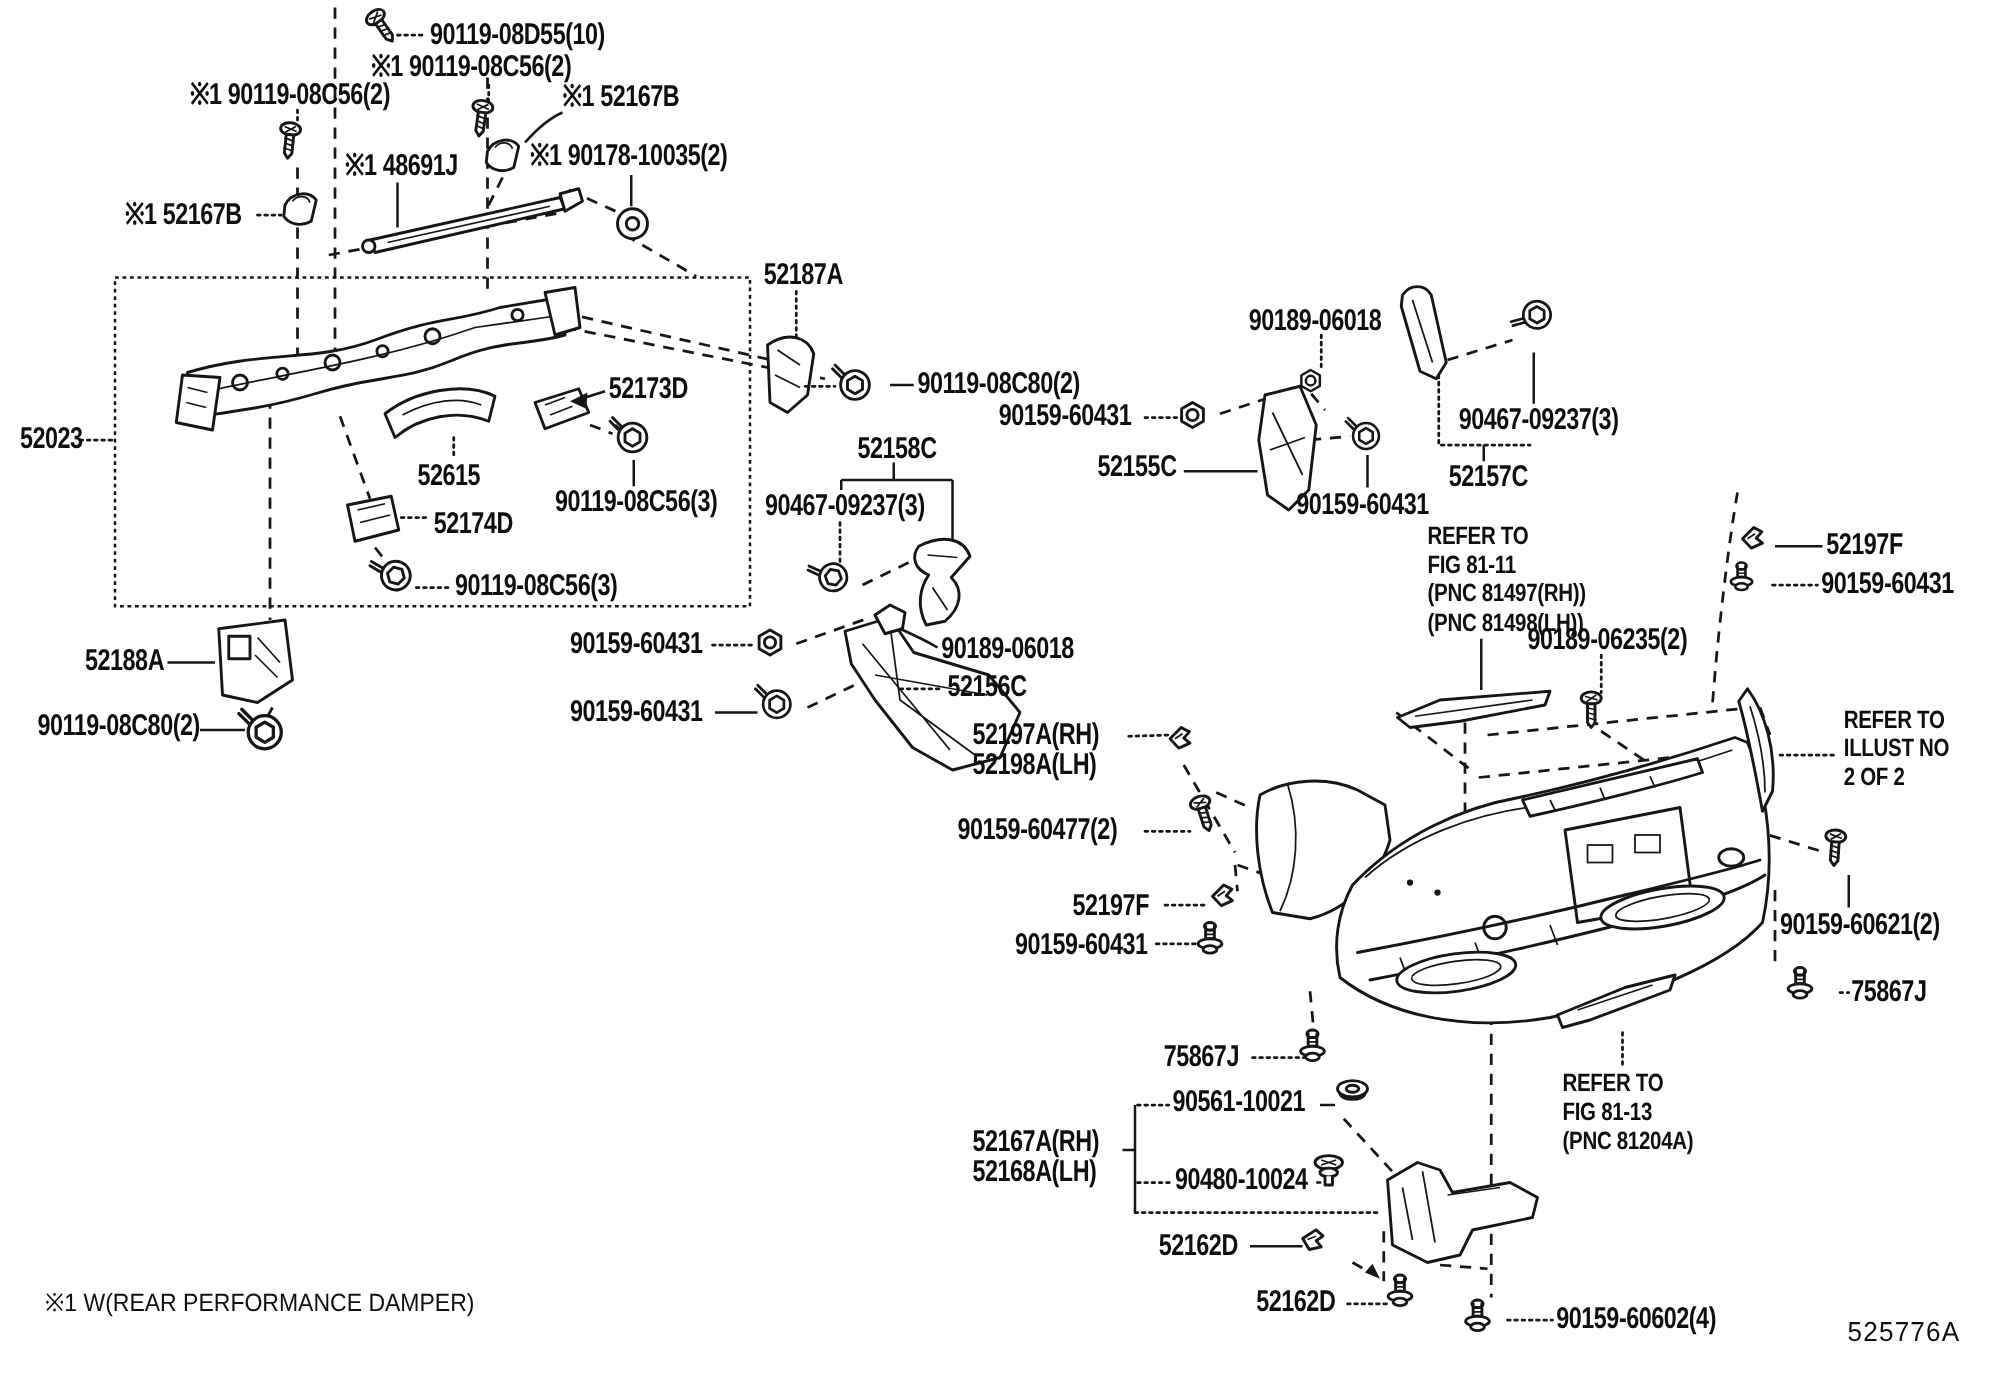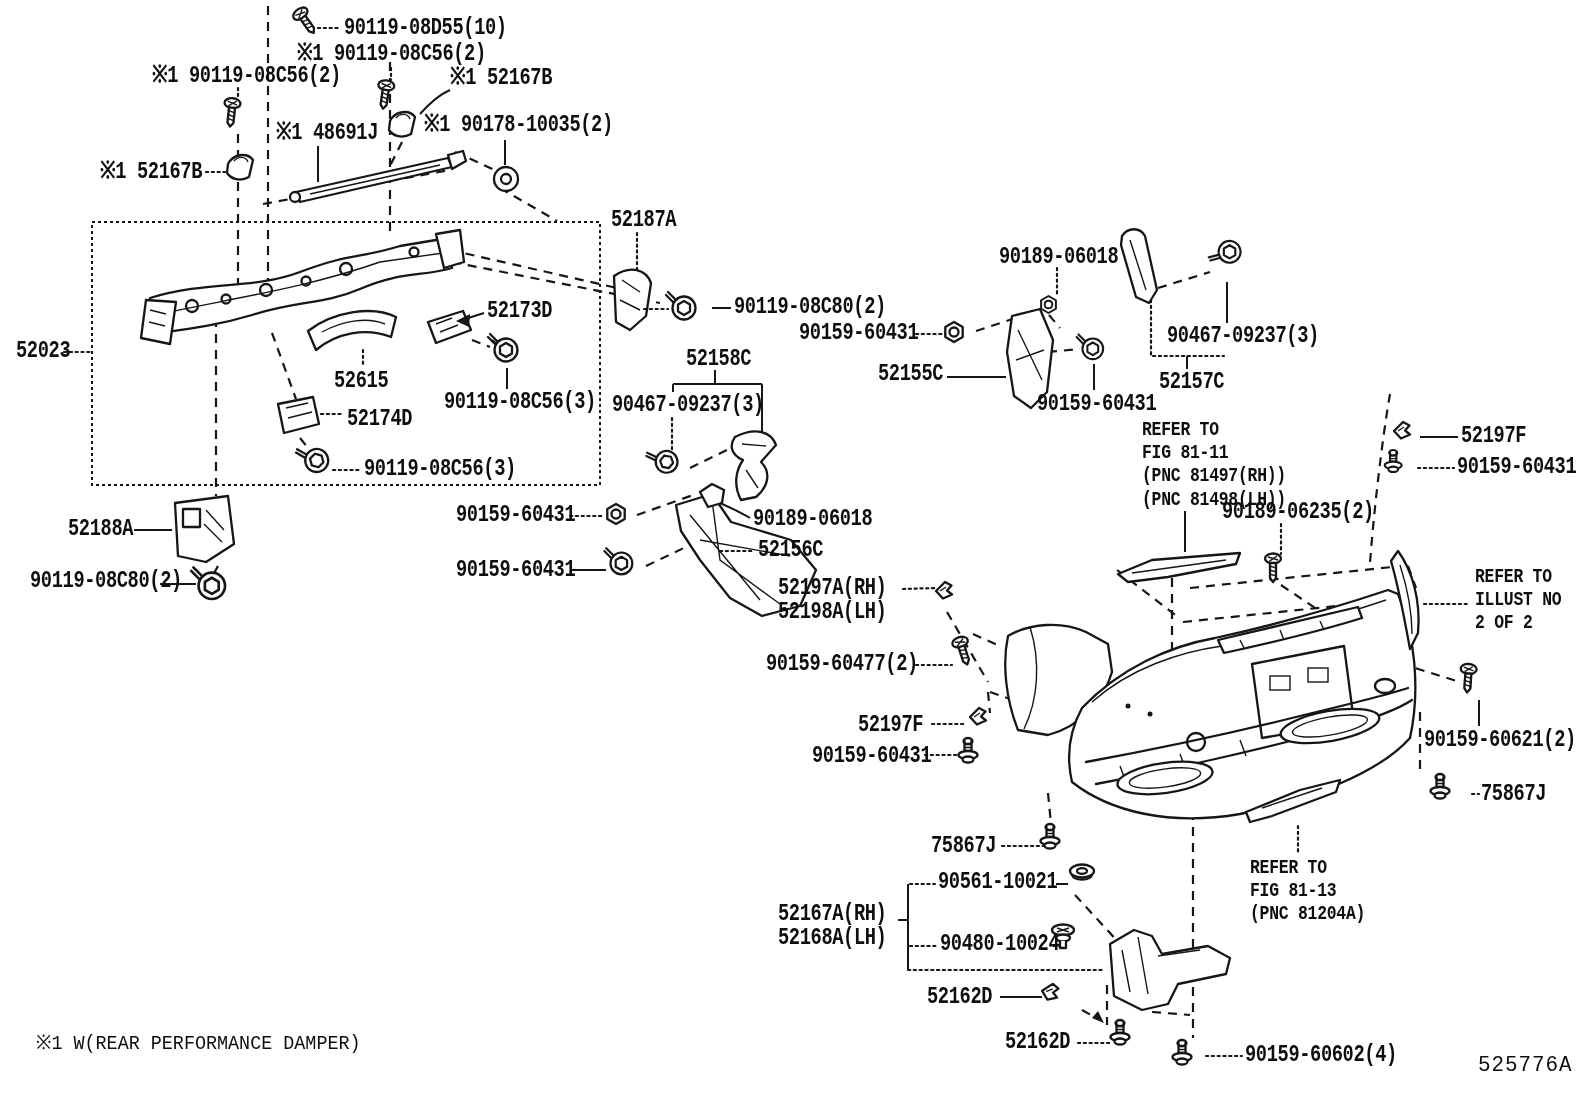--- a/index.html
+++ b/index.html
@@ -1,17 +1,17 @@
 <!DOCTYPE html>
 <html><head>
 <meta charset="utf-8">
 <style>
   html,body{margin:0;padding:0;background:#fff;}
   #stage{position:relative;width:1592px;height:1099px;background:#ffffff;overflow:hidden;
-         font-family:Liberation Mono, monospace;}
+         font-family:Liberation Sans, sans-serif;}
   #art{position:absolute;left:0;top:0;}
   
   .o  {fill:none;stroke:#161616;stroke-width:2.3;stroke-linejoin:round;stroke-linecap:round;}
   .of {fill:#ffffff;stroke:#161616;stroke-width:2.3;stroke-linejoin:round;stroke-linecap:round;}
   .thin{fill:none;stroke:#161616;stroke-width:1.4;}
   .ds {fill:none;stroke:#161616;stroke-width:2.2;stroke-dasharray:9 7;stroke-linecap:butt;}
   .ld {fill:none;stroke:#161616;stroke-width:2.2;stroke-dasharray:2.2 3.6;stroke-linecap:round;}
   .sl {fill:none;stroke:#161616;stroke-width:2;}
   .bx {fill:none;stroke:#161616;stroke-width:2;stroke-dasharray:3 3;}
   .fill{fill:#161616;stroke:none;}

